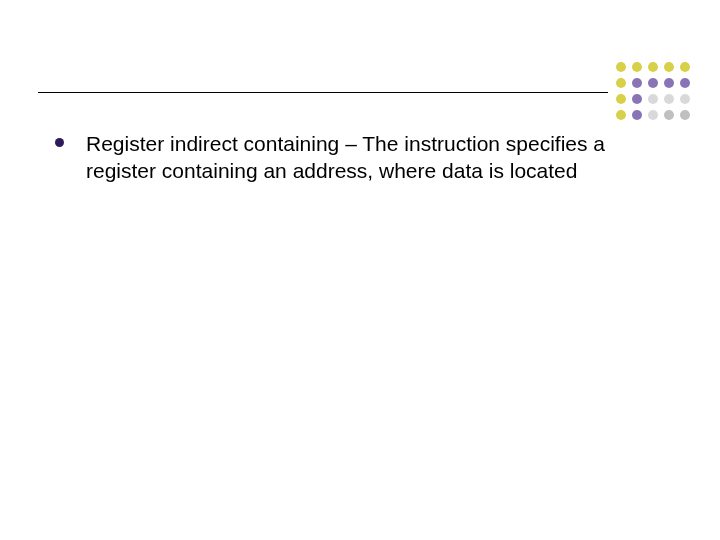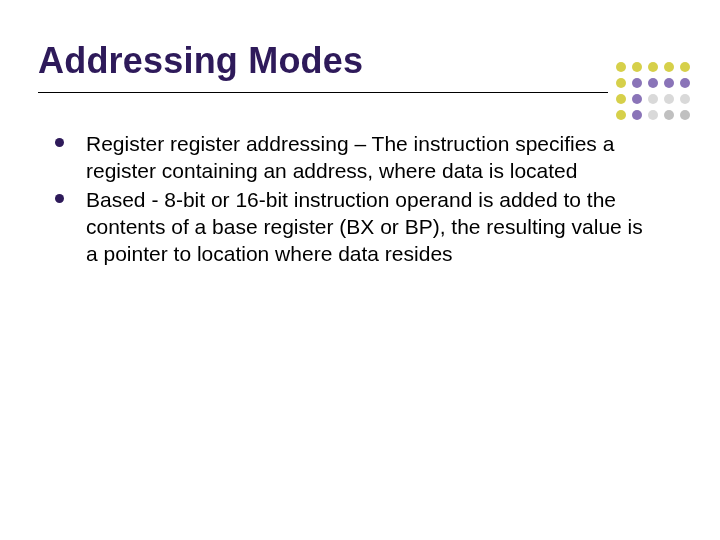--- a/index.html
+++ b/index.html
@@ -74,21 +74,20 @@
     font-size: 21px;
     line-height: 27px;
     color: #000;
   }
 </style>
 </head>
 <body>
 
 <div class="slide">
 
-  <div class="title">Addressing Modes</div>
   <div class="title-rule"></div>
 
   <div class="dot-grid">
     <div class="row">
       <span class="dot" style="background:#d6d04a"></span>
       <span class="dot" style="background:#d6d04a"></span>
       <span class="dot" style="background:#d6d04a"></span>
       <span class="dot" style="background:#d6d04a"></span>
       <span class="dot" style="background:#d6d04a"></span>
     </div>
@@ -111,21 +110,17 @@
       <span class="dot" style="background:#8a74b8"></span>
       <span class="dot" style="background:#d9d9d9"></span>
       <span class="dot" style="background:#c0c0c0"></span>
       <span class="dot" style="background:#c0c0c0"></span>
     </div>
   </div>
 
   <div class="body">
     <div class="item">
       <span class="bullet"></span>
-      <span class="text">Register register addressing – The instruction specifies a register containing an address, where data is located</span>
-    </div>
-    <div class="item">
-      <span class="bullet"></span>
-      <span class="text">Based - 8-bit or 16-bit instruction operand is added to the contents of a base register (BX or BP), the resulting value is a pointer to location where data resides</span>
+      <span class="text">Register indirect containing – The instruction specifies a register containing an address, where data is located</span>
     </div>
   </div>
 
 </div>
 
 </body></html>

